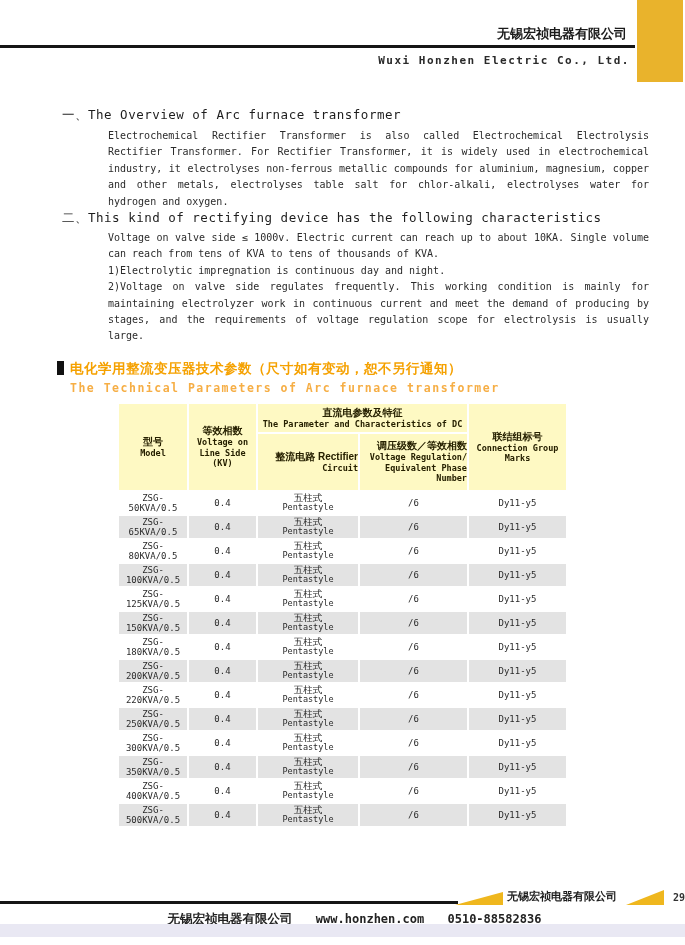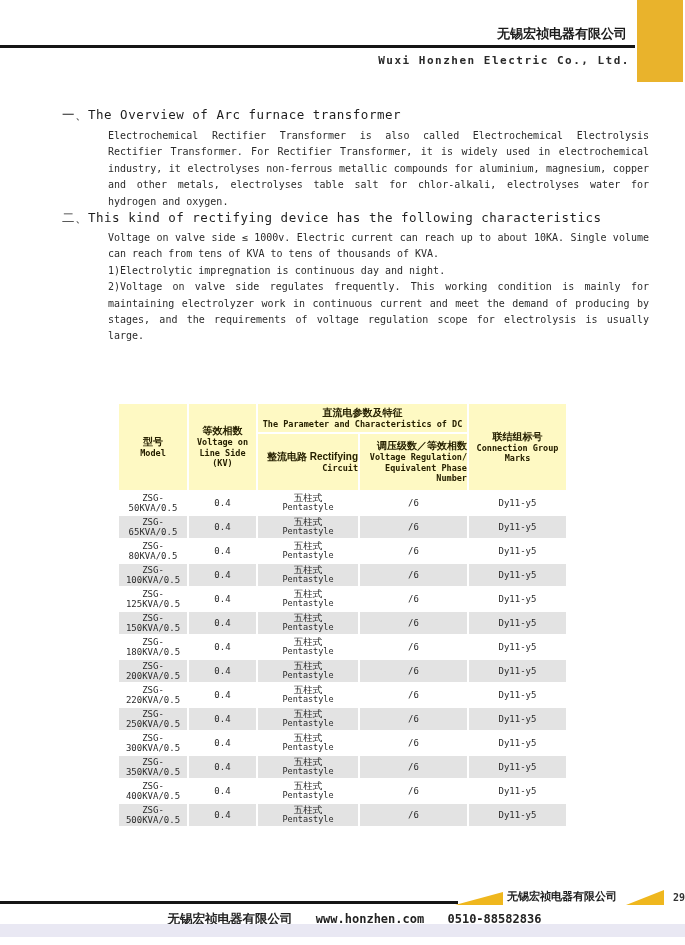--- a/index.html
+++ b/index.html
@@ -75,20 +75,24 @@
     <p>Electrochemical Rectifier Transformer is also called Electrochemical Electrolysis Rectifier Transformer. For Rectifier Transformer, it is widely used in electrochemical industry, it electrolyses non-ferrous metallic compounds for aluminium, magnesium, copper and other metals, electrolyses table salt for chlor-alkali, electrolyses water for hydrogen and oxygen.</p>
   </div>
 
   <div class="sec-title sec2-title cjk">二、This kind of rectifying device has the following characteristics</div>
   <div class="sec-body sec2-body">
     <p>Voltage on valve side ≤ 1000v. Electric current can reach up to about 10KA. Single volume can reach from tens of KVA to tens of thousands of KVA.</p>
     <p>1)Electrolytic impregnation is continuous day and night.</p>
     <p>2)Voltage on valve side regulates frequently. This working condition is mainly for maintaining electrolyzer work in continuous current and meet the demand of producing by stages, and the requirements of voltage regulation scope for electrolysis is usually large.</p>
   </div>
 
+  <div class="tbl-heading">
+    <span class="bar"></span><span class="cn">电化学用整流变压器技术参数（尺寸如有变动，恕不另行通知）</span>
+    <div class="en">The Technical Parameters of Arc furnace transformer</div>
+  </div>
 
   <table class="params">
     <colgroup>
       <col style="width:68px">
         <col style="width:67px">
         <col style="width:100px">
         <col style="width:107px">
         <col style="width:97px">
     </colgroup>
     <thead>
@@ -107,21 +111,21 @@
           <div class="en">The Parameter and Characteristics of DC</div>
         </th>
         <th rowspan="2">
           <div class="cn">联结组标号</div>
           <div class="en">Connection Group</div>
           <div class="en">Marks</div>
         </th>
       </tr>
       <tr class="sub-row">
         <th>
-          <div class="cn">整流电路 Rectifying</div>
+          <div class="cn">整流电路 Rectifier</div>
           <div class="en">Circuit</div>
         </th>
         <th>
           <div class="cn">调压级数／等效相数</div>
           <div class="en">Voltage Regulation/</div>
           <div class="en">Equivalent Phase Number</div>
         </th>
       </tr>
     </thead>
     <tbody>

